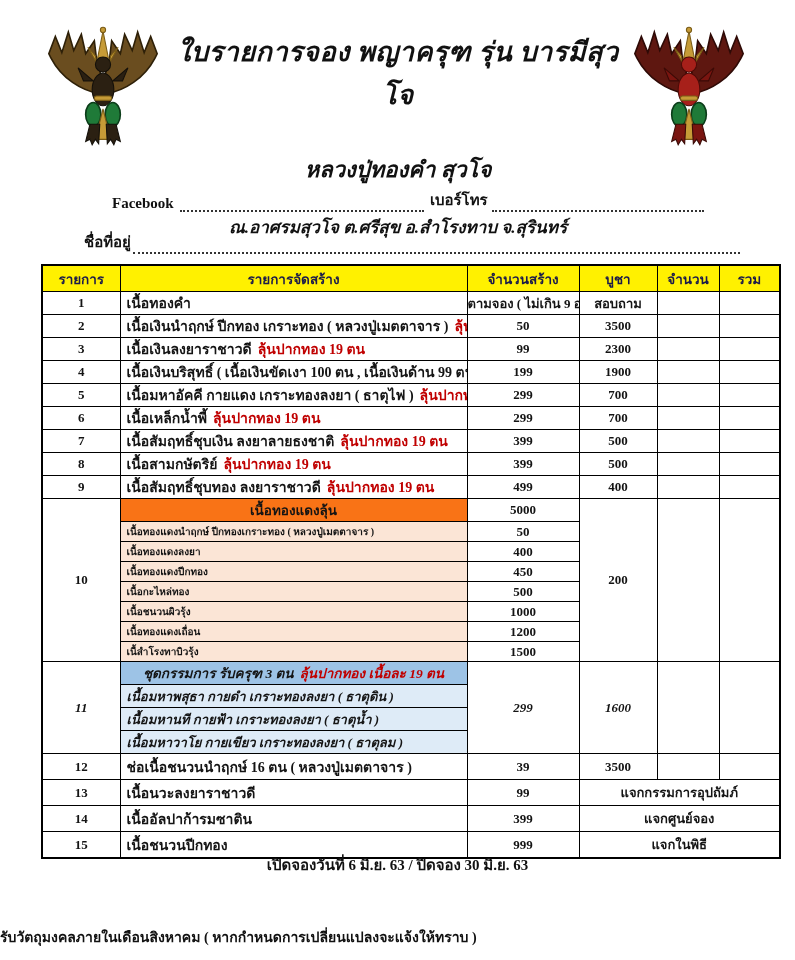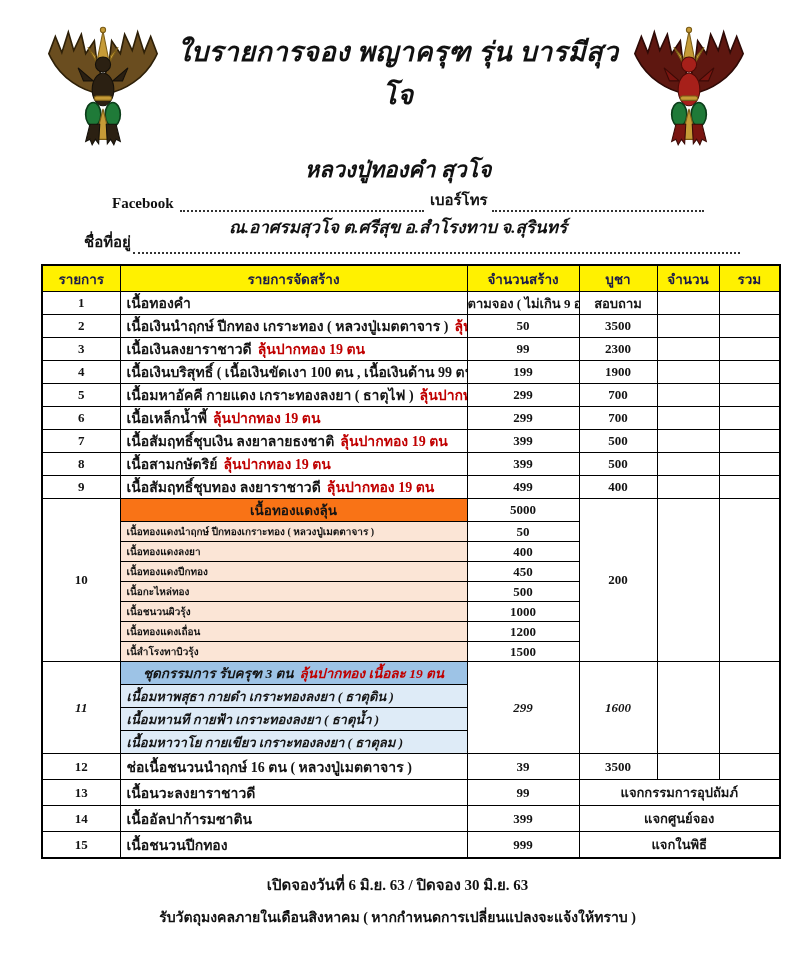--- a/index.html
+++ b/index.html
@@ -38,23 +38,23 @@
   tr.r>td{height:22px;}
   tr.g10>td{height:19px;}
   tr.g11>td{height:22px;font-style:italic;}
   tr.r2>td{height:25px;}
   td.gh10{background:#f97316;text-align:center;font-size:13.5px;}
   td.sub10{background:#FBE5D6;font-size:10px;}
   td.gh11{background:#9DC3E6;text-align:center;font-size:13.5px;}
   td.sub11{background:#DEEBF7;font-size:13px;}
   .red{color:#C00000;margin-left:6px;}
   
-  .footer-open{position:absolute;top:873px;left:0;width:795px;text-align:center;
+  .footer-open{position:absolute;top:853px;left:0;width:795px;text-align:center;
     font-size:15px;font-weight:bold;}
-  .footer-note{position:absolute;top:906px;left:0;width:795px;text-align:center;
+  .footer-note{position:absolute;top:926px;left:0;width:795px;
     font-size:14px;font-weight:bold;}
   
   .garuda svg{width:100%;height:100%;}
   .g-crown,.g-tail,.g-belt{fill:#c69b37;stroke:#7a5c17;stroke-width:1;}
   .g-thigh{fill:#1f7a38;stroke:#0c3d1a;stroke-width:1.5;}
   .garuda-left .g-wing{fill:#6a4d1f;stroke:#2e2008;stroke-width:1.5;}
   .garuda-left .g-body,.garuda-left .g-head,.garuda-left .g-foot,.garuda-left .g-arm{fill:#2b2012;stroke:#14100a;stroke-width:1;}
   .garuda-right .g-wing{fill:#5e1710;stroke:#2e0a06;stroke-width:1.5;}
   .garuda-right .g-body,.garuda-right .g-head{fill:#a7201a;stroke:#4d0b07;stroke-width:1;}
   .garuda-right .g-foot,.garuda-right .g-arm{fill:#7a1510;stroke:#3a0a06;stroke-width:1;}

